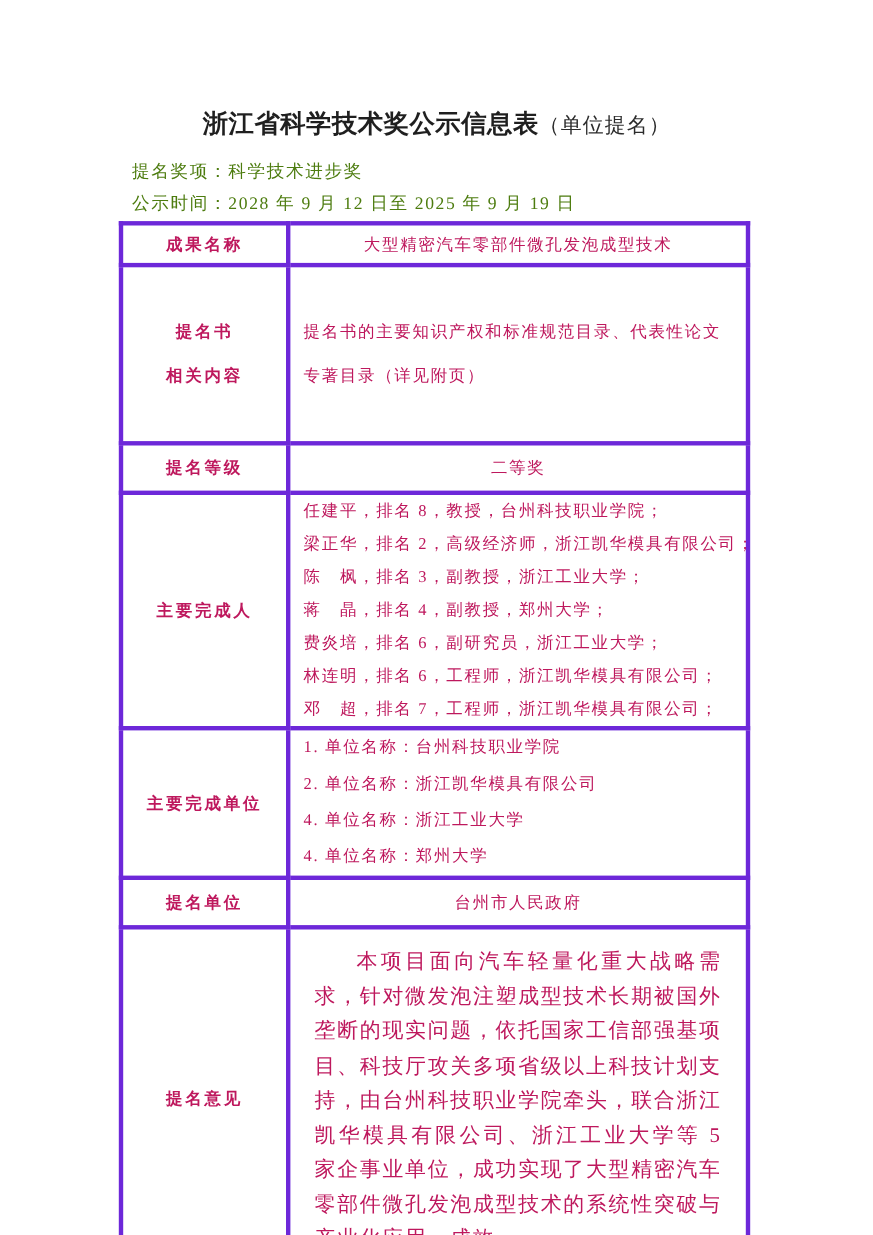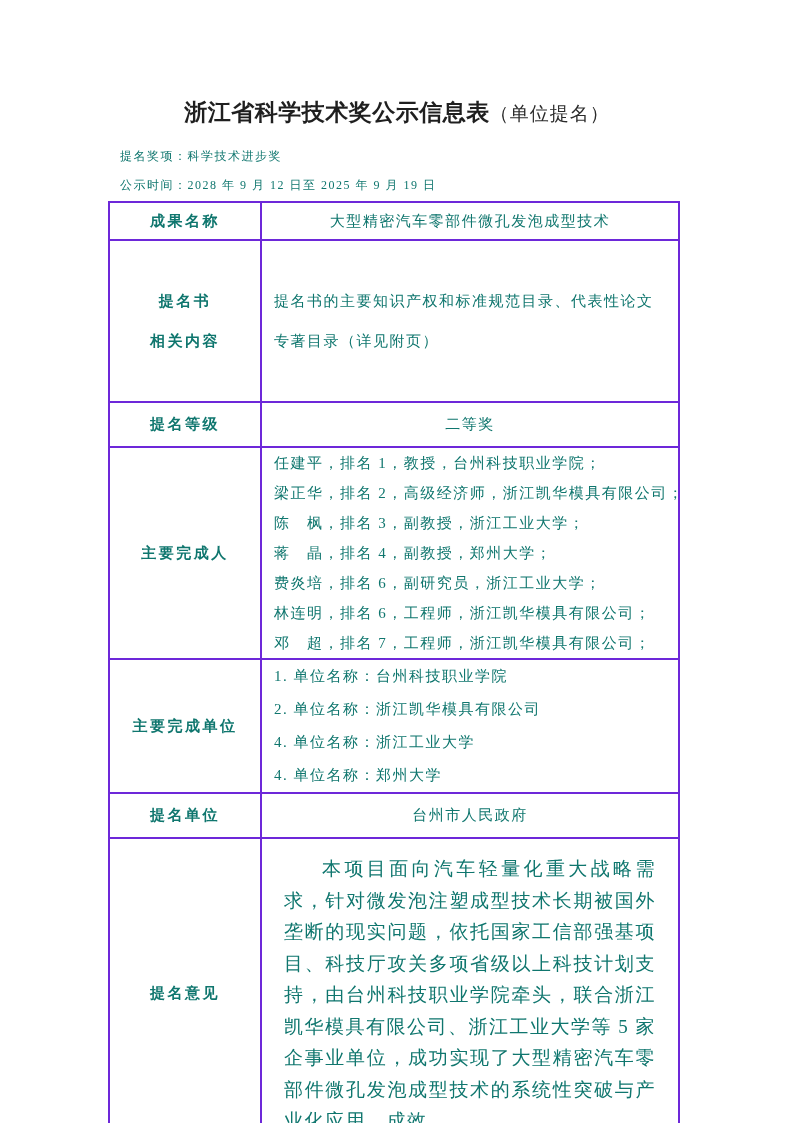--- a/index.html
+++ b/index.html
@@ -36,39 +36,39 @@
     font-family: "Liberation Serif", serif;
     font-weight: normal;
     font-size: 19px;
     color: #2b2b2b;
     letter-spacing: 1px;
   }
   .meta {
     margin: 16px 0 0 120px;
   }
   .meta-line {
-    font-size: 12px;
+    font-size: 16px;
     line-height: 29px;
     letter-spacing: 1.5px;
-    color: #0f766e;
+    color: #4d7c0f;
   }
   table.info-table {
     border-collapse: collapse;
     table-layout: fixed;
     width: 570px;
     margin-left: 108px;
     margin-top: 1px;
     border: 2px solid #4a4a4a;
   }
   table.info-table td {
-    border: 2px solid #6d28d9;
+    border: 4px solid #6d28d9;
     box-sizing: border-box;
     vertical-align: middle;
     font-size: 15px;
-    color: #0f766e;
+    color: #be185d;
   }
   col.c1 { width: 152px; }
   col.c2 { width: 418px; }
   td.label-cell {
     text-align: center;
     font-weight: bold;
     font-size: 16px;
     letter-spacing: 2.5px;
   }
   td.value-center {
@@ -149,21 +149,21 @@
       </tr>
 
       <tr>
         <td class="label-cell h-r2">提名等级</td>
         <td class="value-center h-r2">二等奖</td>
       </tr>
 
       <tr>
         <td class="label-cell h-r4">主要完成人</td>
         <td class="value-left h-r4">
-          <div class="line-30">任建平，排名 1，教授，台州科技职业学院；</div>
+          <div class="line-30">任建平，排名 8，教授，台州科技职业学院；</div>
           <div class="line-30">梁正华，排名 2，高级经济师，浙江凯华模具有限公司；</div>
           <div class="line-30">陈　枫，排名 3，副教授，浙江工业大学；</div>
           <div class="line-30">蒋　晶，排名 4，副教授，郑州大学；</div>
           <div class="line-30">费炎培，排名 6，副研究员，浙江工业大学；</div>
           <div class="line-30">林连明，排名 6，工程师，浙江凯华模具有限公司；</div>
           <div class="line-30">邓　超，排名 7，工程师，浙江凯华模具有限公司；</div>
         </td>
       </tr>
 
       <tr>

